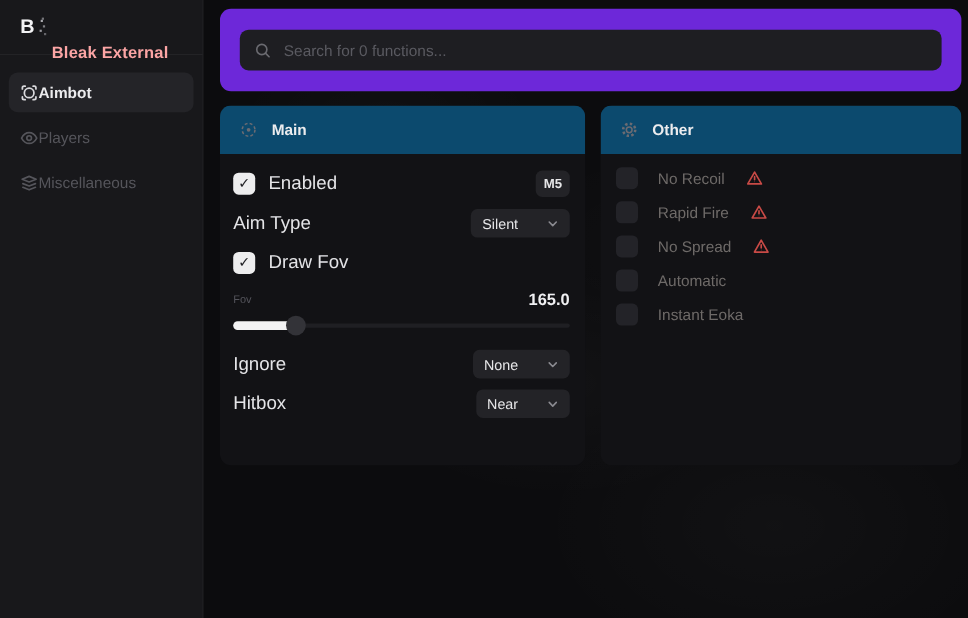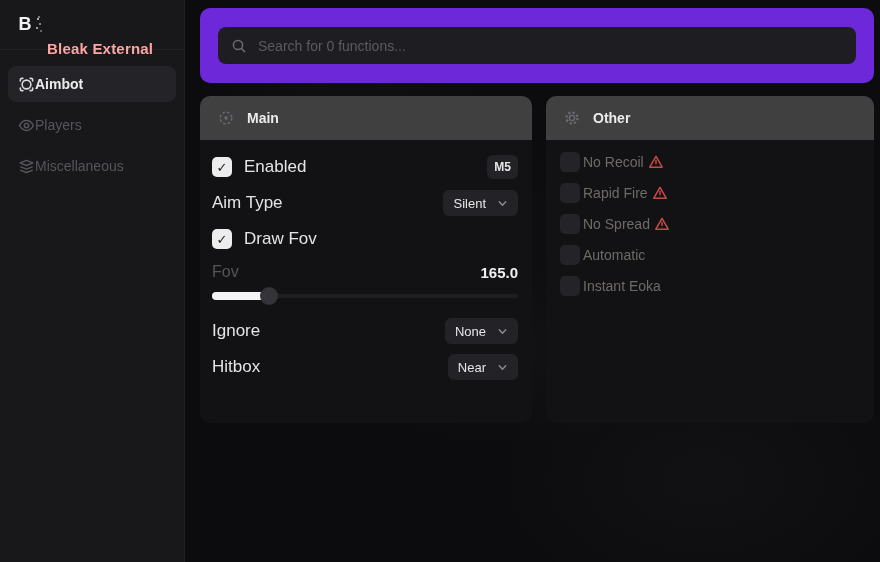--- a/index.html
+++ b/index.html
@@ -104,38 +104,38 @@
   .panels-row { display: flex; gap: 14px; height: 327px; }
   .panel {
     background: #121215;
     border-radius: 10px;
     overflow: hidden;
   }
   .panel-main { width: 332px; flex: none; }
   .panel-other { flex: 1; }
   .panel-header {
     height: 44px;
-    background: #404040;
+    background: #0c4a6e;
     display: flex; align-items: center;
     gap: 13px;
     padding: 0 18px;
     font-size: 14px; font-weight: 600; color: #ececee;
   }
   .panel-header svg { stroke: #6b6b72; }
 
   
   .panel-body { padding: 13px 14px 0 12px; }
   .row {
     height: 28px;
     display: flex; align-items: center; justify-content: space-between;
     margin-bottom: 8px;
   }
   .row-left { display: flex; align-items: center; gap: 12px; }
   .lbl { font-size: 17px; font-weight: 500; color: #e4e4e7; }
-  .lbl-dim { font-size: 16px; color: #54545b; }
+  .lbl-dim { font-size: 10px; color: #54545b; }
 
   .checkbox {
     width: 20px; height: 20px;
     border-radius: 5px;
     display: flex; align-items: center; justify-content: center;
     cursor: pointer;
     flex: none;
   }
   .checkbox.checked { background: #ededee; color: #222226; font-size: 13px; font-weight: 700; }
   .checkbox.unchecked { background: #232328; color: transparent; }
@@ -147,21 +147,21 @@
     display: flex; align-items: center; justify-content: center;
     padding: 0 7px;
     font-size: 12px; font-weight: 600; color: #e6e6e8;
     cursor: pointer;
   }
   .dropdown {
     height: 26px;
     background: #232327;
     border-radius: 6px;
     display: flex; align-items: center;
-    gap: 11px;
+    gap: 26px;
     padding: 0 10px;
     font-size: 13px; font-weight: 500; color: #e6e6e8;
     cursor: pointer;
   }
   .dropdown svg { stroke: #8a8a90; }
 
   .fov-row { height: 22px; margin-bottom: 4px; }
   .fov-value { font-size: 15px; font-weight: 700; color: #f0f0f2; }
 
   .slider {
@@ -188,21 +188,21 @@
     border-radius: 50%;
     background: #333338;
     cursor: grab;
   }
 
   
   .other-body { padding: 12px 16px 0 14px; }
   .other-row {
     height: 20px;
     display: flex; align-items: center;
-    gap: 3px;
+    gap: 18px;
     margin-bottom: 11px;
   }
   .other-lbl { font-size: 14px; color: #6e6a68; }
   .warn { width: 17px; height: 17px; margin-left: 1px; display: flex; align-items: center; }
 </style>
 </head>
 <body>
 
 <aside class="sidebar">
   <div class="logo-row">

